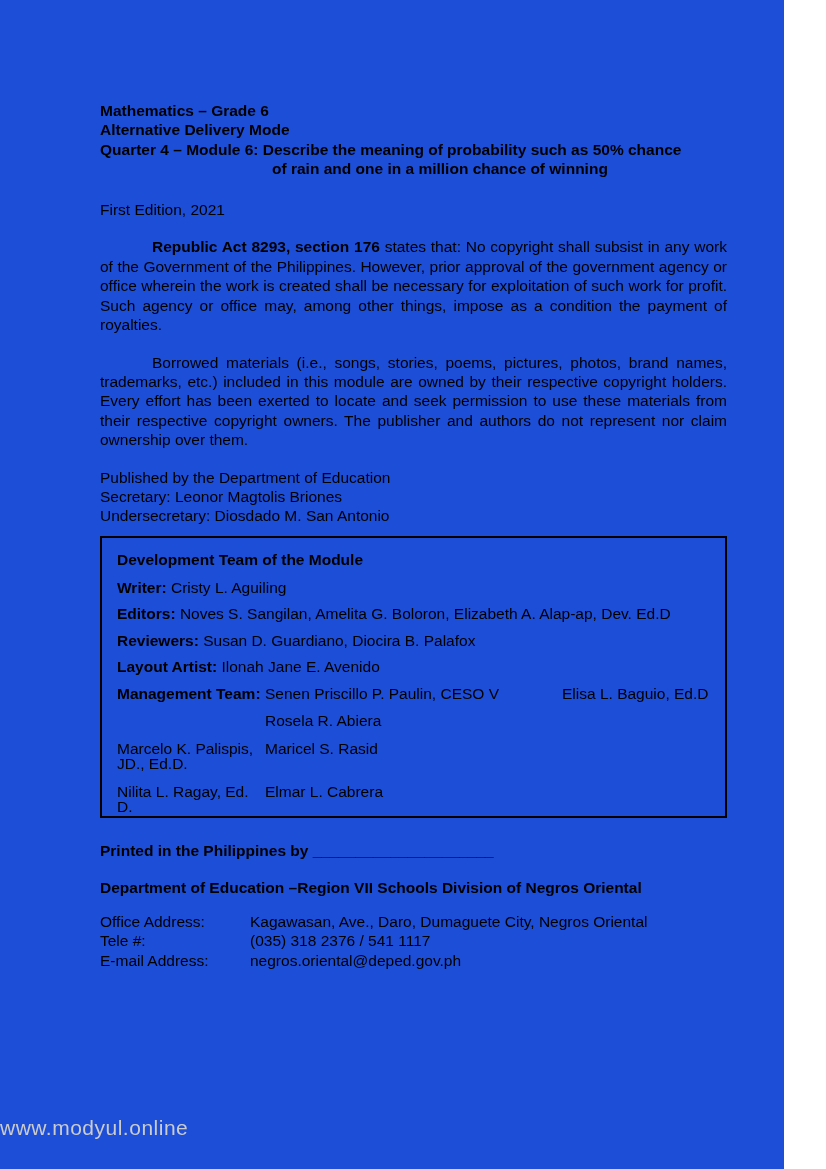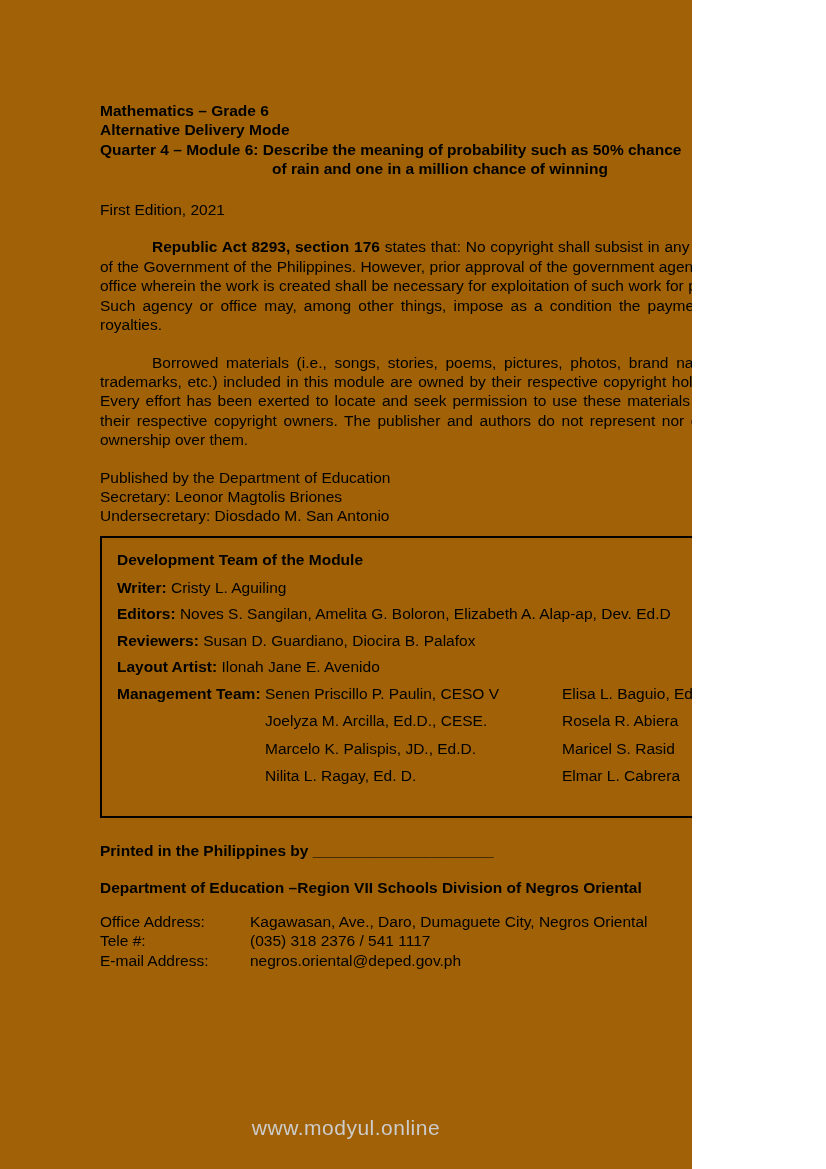--- a/index.html
+++ b/index.html
@@ -1,21 +1,21 @@
 <!DOCTYPE html>
 <html><head>
 <meta charset="utf-8">
 <style>
   * { margin: 0; padding: 0; box-sizing: border-box; }
   html, body { background: #ffffff; }
   .page {
     position: relative;
-    width: 692px;
+    width: 784px;
     height: 1169px;
-    background: #a16207;
+    background: #1d4ed8;
     font-family: "Liberation Sans", sans-serif;
     font-size: 15.5px;
     color: #000000;
     overflow: hidden;
   }
   .content {
     position: absolute;
     left: 100px;
     top: 0;
     width: 627px;
@@ -79,21 +79,21 @@
     margin-top: 15px;
     display: grid;
     grid-template-columns: 150px 1fr;
     line-height: 19.3px;
   }
   .watermark {
     position: absolute;
     top: 1116px;
     left: 0;
     width: 100%;
-    text-align: center;
+    text-align: left;
     color: #cccccc;
     font-size: 21px;
     letter-spacing: 0.5px;
   }
 </style>
 </head>
 <body>
 
 <div class="page">
   <div class="content">
@@ -124,21 +124,20 @@
       <div class="dev-row"><b>Editors:</b> <span>Noves S. Sangilan, Amelita G. Boloron, Elizabeth A. Alap-ap, Dev. Ed.D</span></div>
       <div class="dev-row"><b>Reviewers:</b> <span>Susan D. Guardiano, Diocira B. Palafox</span></div>
       <div class="dev-row"><b>Layout Artist:</b> <span>Ilonah Jane E. Avenido</span></div>
 
       <div class="mgmt-grid">
         <div class="mgmt-label">Management Team:</div>
         <div>Senen Priscillo P. Paulin, CESO V</div>
         <div>Elisa L. Baguio, Ed.D</div>
 
         <div></div>
-        <div>Joelyza M. Arcilla, Ed.D., CESE.</div>
         <div>Rosela R. Abiera</div>
 
         <div></div>
         <div>Marcelo K. Palispis, JD., Ed.D.</div>
         <div>Maricel S. Rasid</div>
 
         <div></div>
         <div>Nilita L. Ragay, Ed. D.</div>
         <div>Elmar L. Cabrera</div>
       </div>

